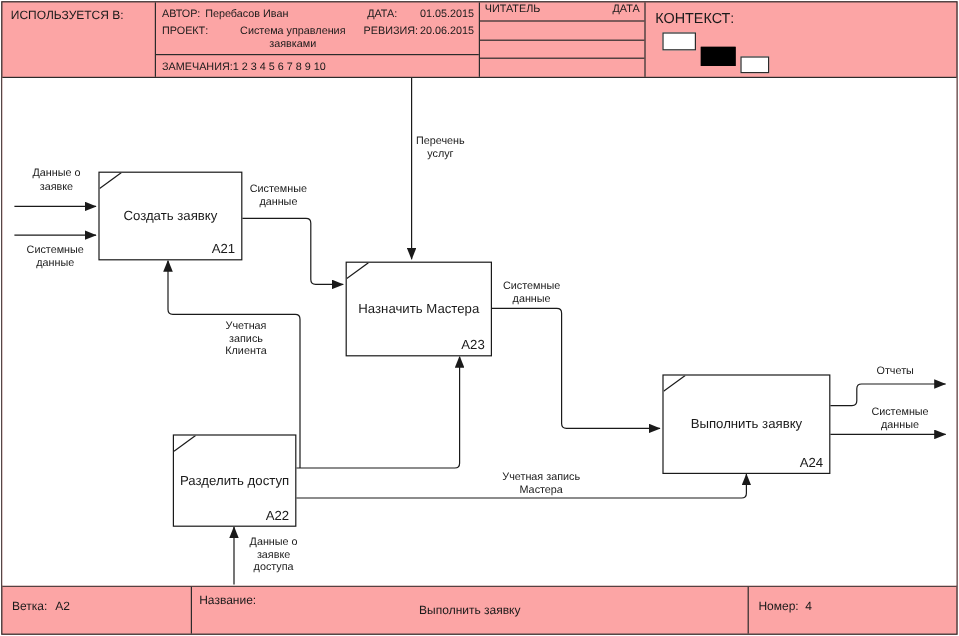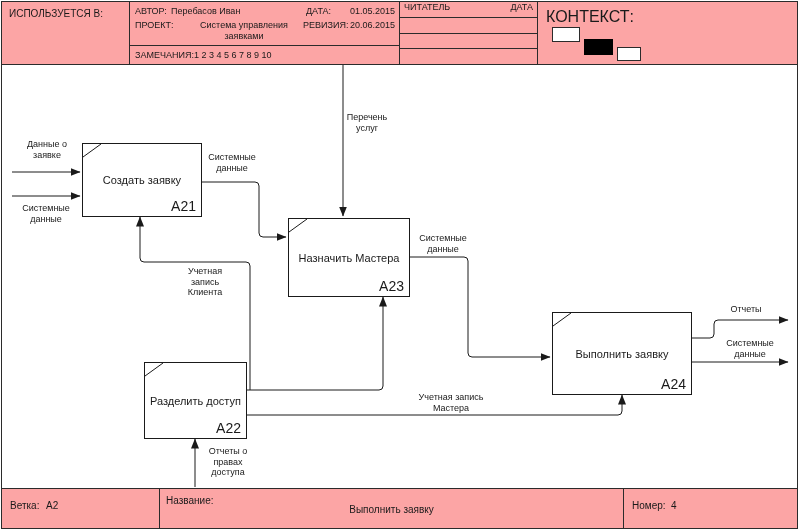--- a/index.html
+++ b/index.html
@@ -6,38 +6,38 @@
   body{width:799px;height:530px;position:relative;font-family:"Liberation Sans",sans-serif;color:#1a1a1a;}
   .sheet{position:absolute;left:1px;top:1px;width:795px;height:526px;border:1px solid #2b2b2b;background:#fca5a5;display:flex;flex-direction:column;}
   
   .hdr{display:flex;height:62px;border-bottom:1px solid #2b2b2b;flex:0 0 62px;}
   .cell{position:relative;border-right:1px solid #2b2b2b;box-sizing:border-box;}
   .c-used{width:128px;font-size:10px;}
   .c-used span{position:absolute;left:7px;top:6px;white-space:nowrap;}
   .c-meta{width:270px;font-size:9px;}
   .c-status{width:145px;display:flex;flex-direction:column;font-size:9px;}
   .c-reader{width:138px;display:flex;flex-direction:column;font-size:9px;}
-  .c-context{flex:1;border-right:none;font-size:16px;}
+  .c-context{flex:1;border-right:none;font-size:12px;}
   .abs{position:absolute;white-space:nowrap;}
   .meta-divider{position:absolute;left:0;right:0;top:43px;border-top:1px solid #2b2b2b;height:0;}
   .srow{flex:1;display:flex;align-items:center;border-bottom:1px solid #2b2b2b;}
   .srow:last-child{border-bottom:none;}
   .chk{width:13px;align-self:stretch;border-right:1px solid #2b2b2b;}
   .chk.filled{background:#000;}
   .slabel{padding-left:4px;white-space:nowrap;}
   .rrow{flex:1;display:flex;align-items:flex-start;justify-content:space-between;border-bottom:1px solid #2b2b2b;padding:0 4px;}
   .rrow.empty{border-bottom:1px solid #2b2b2b;}
   .rrow:last-child{border-bottom:none;}
   .ctx-box{position:absolute;border:1px solid #2b2b2b;background:#fff;}
   .ctx-box.black{background:#000;border-color:#000;}
   
   .diagram{position:relative;height:423px;flex:0 0 423px;background:#fff;overflow:hidden;}
   .wires{position:absolute;left:0;top:0;z-index:1;}
   .fbox{position:absolute;border:1px solid #1a1a1a;background:#fff;display:flex;align-items:center;justify-content:center;font-size:11px;z-index:2;text-align:center;}
-  .fbox .node{position:absolute;right:5px;bottom:2px;font-size:14px;}
+  .fbox .node{position:absolute;right:5px;bottom:2px;font-size:11px;}
   .fold{position:absolute;left:0;top:0;z-index:3;}
   .alabel{position:absolute;font-size:9px;line-height:10.5px;text-align:center;z-index:2;}
   
   .ftr{flex:1;border-top:1px solid #2b2b2b;display:flex;font-size:10px;}
   .f-branch{width:158px;}
   .f-name{width:464px;text-decoration:underline;}
   .f-number{flex:1;border-right:none;text-align:right;}
   .f-title{position:absolute;left:0;right:0;top:15px;text-align:center;font-size:10px;}
 </style>
 </head>
@@ -135,21 +135,21 @@
       <span class="node">A24</span>
     </div>
 
     <div class="alabel" style="left:13px;top:74px;width:64px">Данные о заявке</div>
     <div class="alabel" style="left:12px;top:138px;width:64px">Системные данные</div>
     <div class="alabel" style="left:198px;top:87px;width:64px">Системные данные</div>
     <div class="alabel" style="left:337px;top:47px;width:56px">Перечень услуг</div>
     <div class="alabel" style="left:411px;top:168px;width:60px">Системные данные</div>
     <div class="alabel" style="left:175px;top:201px;width:56px">Учетная запись Клиента</div>
     <div class="alabel" style="left:407px;top:327px;width:84px">Учетная запись Мастера</div>
-    <div class="alabel" style="left:196px;top:381px;width:60px">Отчеты о правах доступа</div>
+    <div class="alabel" style="left:196px;top:381px;width:60px">Данные о заявке доступа</div>
     <div class="alabel" style="left:714px;top:239px;width:60px">Отчеты</div>
     <div class="alabel" style="left:716px;top:273px;width:64px">Системные данные</div>
   </div>
 
   <div class="ftr">
     <div class="cell f-branch">
       <span class="abs" style="left:8px;top:11px">Ветка:</span>
       <span class="abs" style="left:44px;top:11px">A2</span>
     </div>
     <div class="cell f-name">

